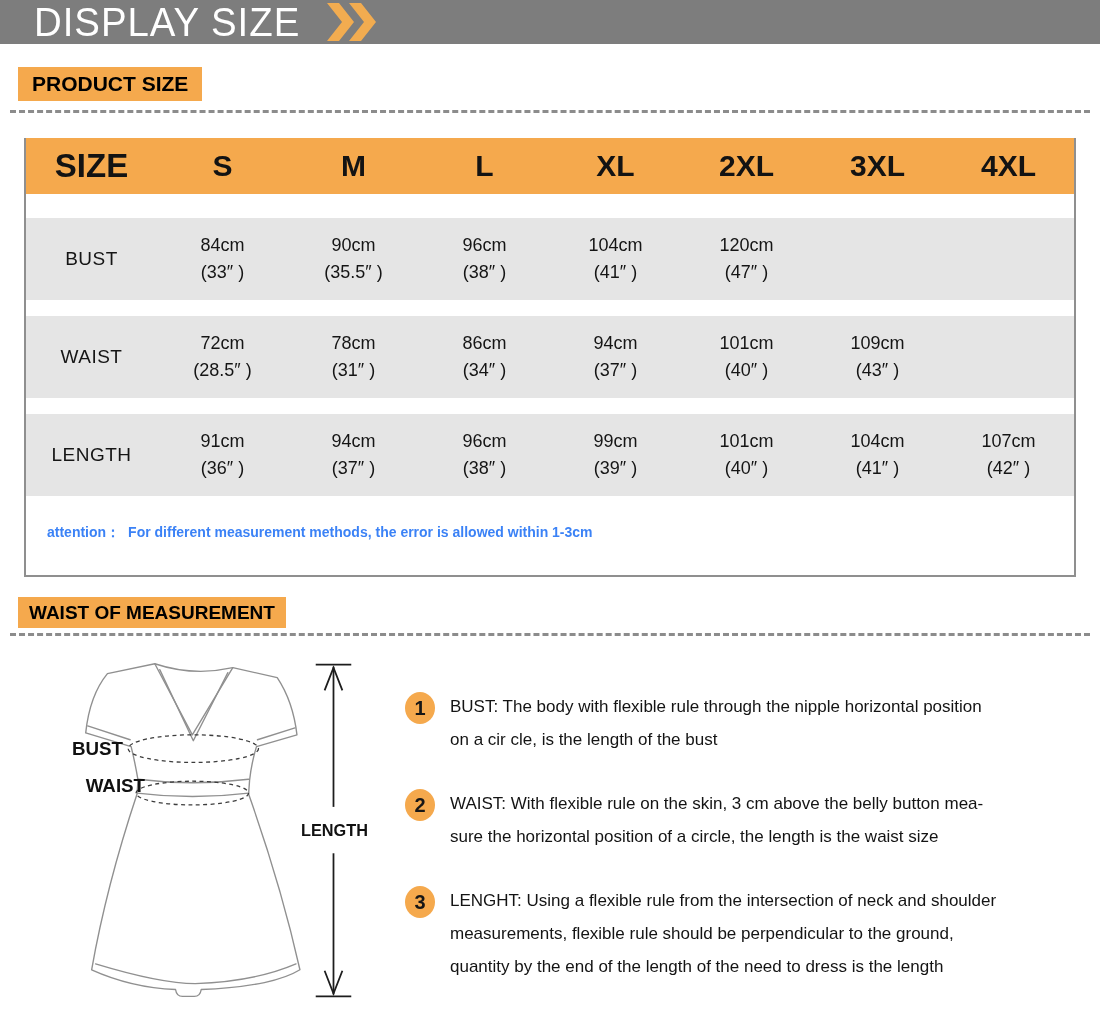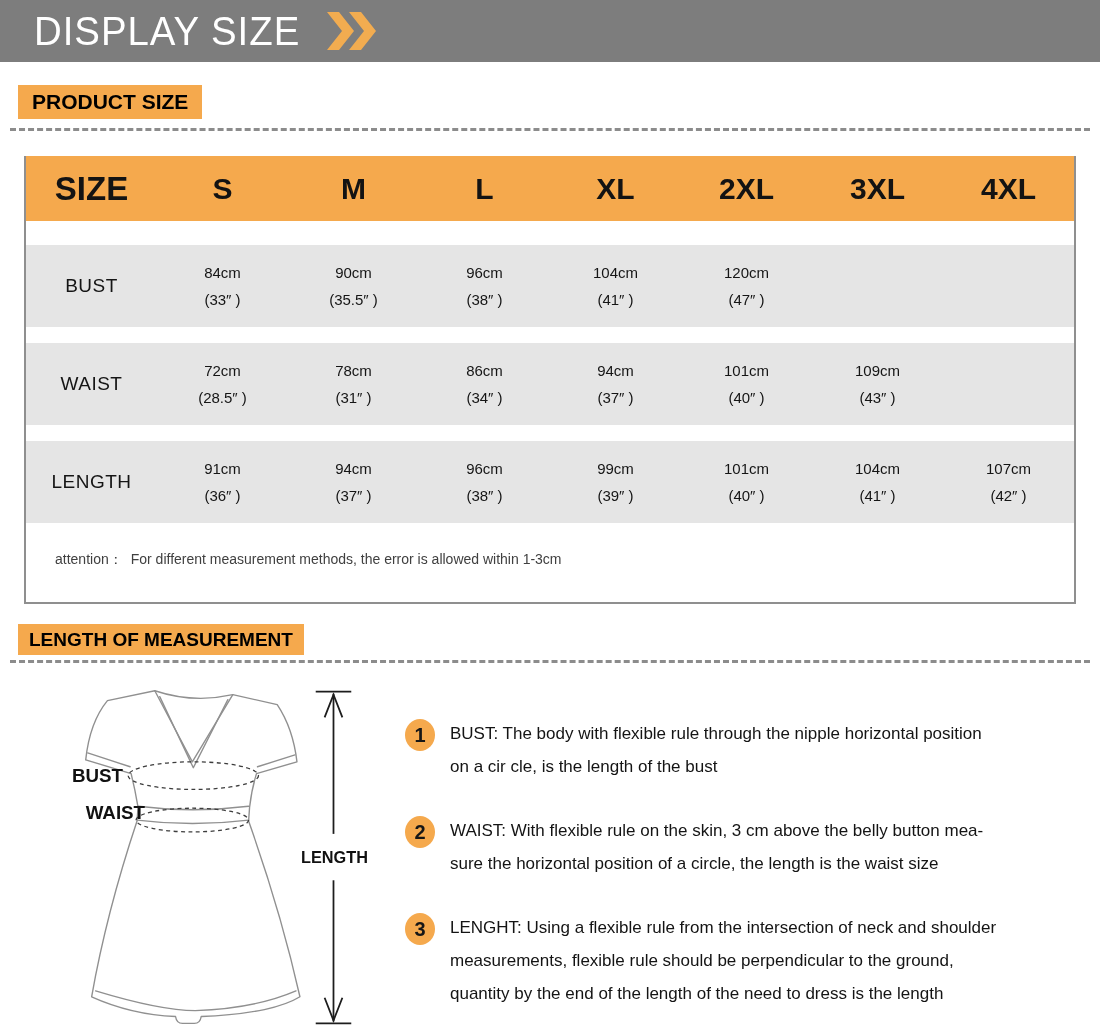--- a/index.html
+++ b/index.html
@@ -7,39 +7,39 @@
     --banner-gray:#7D7D7D;
     --row-gray:#E5E5E5;
     --line-gray:#8F8F8F;
   }
   *{box-sizing:border-box;}
   body{
     margin:0; width:1100px; height:1035px; background:#fff; color:#151515;
     font-family:"Liberation Sans", sans-serif; overflow:hidden;
   }
   
-  .banner{height:62px;background:var(--banner-gray);display:flex;align-items:center;padding-left:34px;}
+  .banner{height:44px;background:var(--banner-gray);display:flex;align-items:center;padding-left:34px;}
   .banner-title{color:#fff;font-size:40px;font-weight:400;letter-spacing:1px;transform:scaleX(.96);transform-origin:left center;white-space:nowrap;}
   .banner-chevrons{margin-left:14px;display:flex;align-items:center;}
   
   .section-label{display:inline-block;background:var(--accent);color:#000000;font-weight:700;line-height:1;}
   .product-label{margin:23px 0 0 18px;font-size:21px;padding:6px 14px 7px;}
   .method-label{margin:20px 0 0 18px;font-size:19px;padding:6px 11px 6px;}
   .dashed{border-top:3px dashed #8c8c8c;margin:9px 10px 0 10px;height:0;}
   .dashed.tight{margin-top:5px;}
   
   .size-box{margin:25px 24px 0;border:2px solid var(--line-gray);border-top:none;background:#fff;}
   .grid8{display:grid;grid-template-columns:repeat(8,1fr);}
-  .size-head{background:var(--accent);height:65px;align-items:center;text-align:center;font-weight:700;font-size:30px;color:#131313;}
+  .size-head{background:var(--accent);height:56px;align-items:center;text-align:center;font-weight:700;font-size:30px;color:#131313;}
   .size-head .hcell.first{font-size:33px;}
   .size-body{padding-top:24px;}
   .size-row{background:var(--row-gray);height:82px;align-items:center;text-align:center;margin-bottom:16px;}
   .rlabel{font-size:19px;letter-spacing:.5px;}
-  .vals{white-space:pre-line;font-size:15px;line-height:27px;}
-  .attention{padding:12px 0 33px 29px;font-size:14px;font-weight:400;color:#404040;}
+  .vals{white-space:pre-line;font-size:18px;line-height:27px;}
+  .attention{padding:12px 0 33px 21px;font-size:14px;font-weight:700;color:#3b82f6;}
   .attention .att-label{margin-right:8px;}
   
   .measure{display:flex;margin-top:8px;}
   .figure{width:405px;flex-shrink:0;padding-left:30px;}
   .steps{padding-top:46px;}
   .step{display:flex;align-items:flex-start;margin-bottom:31px;}
   .step-num{width:30px;height:32px;border-radius:50%;background:var(--accent);color:#161616;
     font-size:20px;font-weight:700;display:flex;align-items:center;justify-content:center;
     margin:2px 15px 0 0;flex-shrink:0;}
   .step-text{font-size:17px;line-height:33px;white-space:pre-line;color:#141414;}
@@ -126,21 +126,21 @@
 (42″ )</div>
     </div>
 
     <div class="attention">
       <span class="att-label">attention：</span><span>For different measurement methods, the error is allowed within 1-3cm</span>
     </div>
   </div>
 </div>
 
 
-<div class="section-label method-label">LENGTH OF MEASUREMENT</div>
+<div class="section-label method-label">WAIST OF MEASUREMENT</div>
 <div class="dashed tight"></div>
 
 <div class="measure">
   <div class="figure">
     <svg width="375" height="385" viewBox="0 0 375 390">
       <g fill="none" stroke="#909090" stroke-width="1.4" stroke-linejoin="round" stroke-linecap="round">
 
         <path fill="#ffffff" d="M54 90
           Q 58 52 76 30 L 124 20 L 162 92 L 203 24 L 248 34
           Q 264 58 268 92 L 227 104

